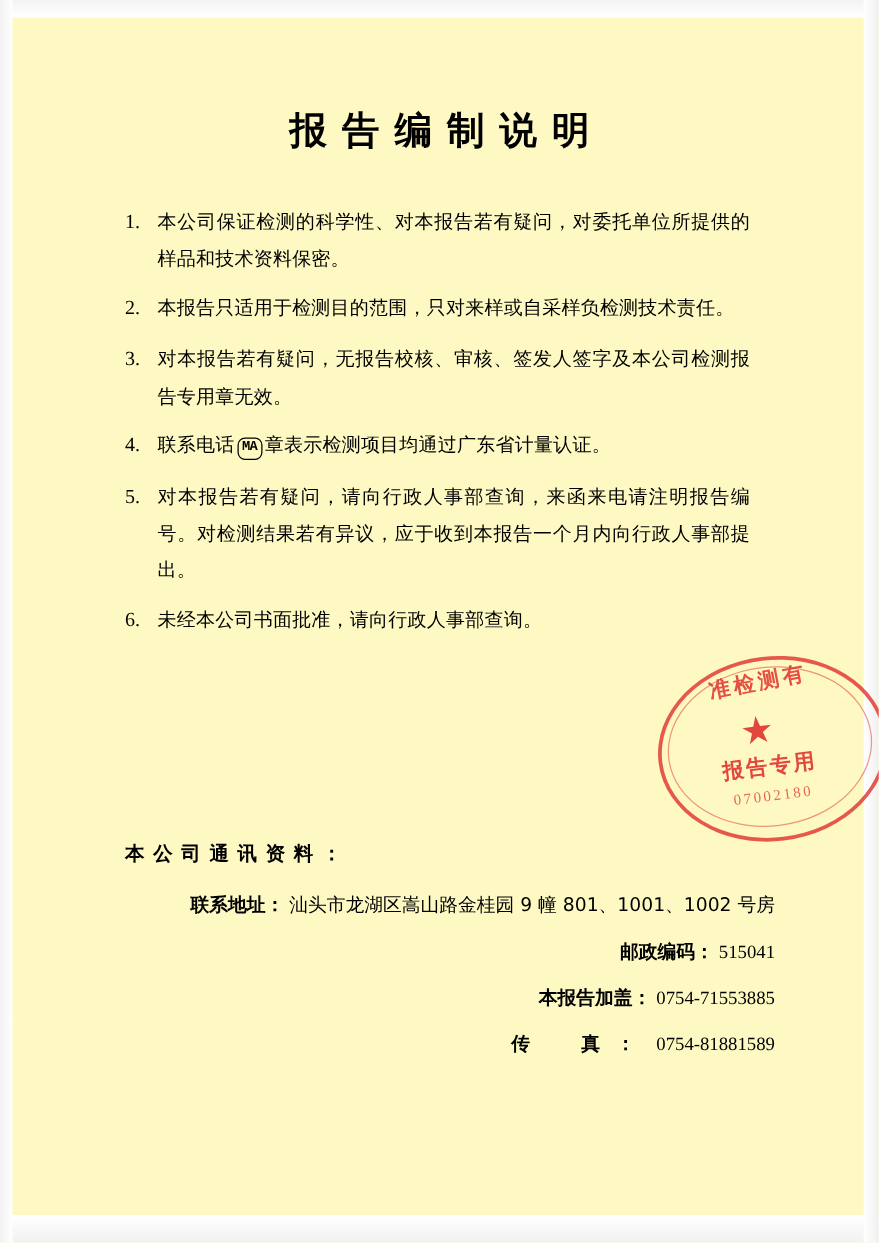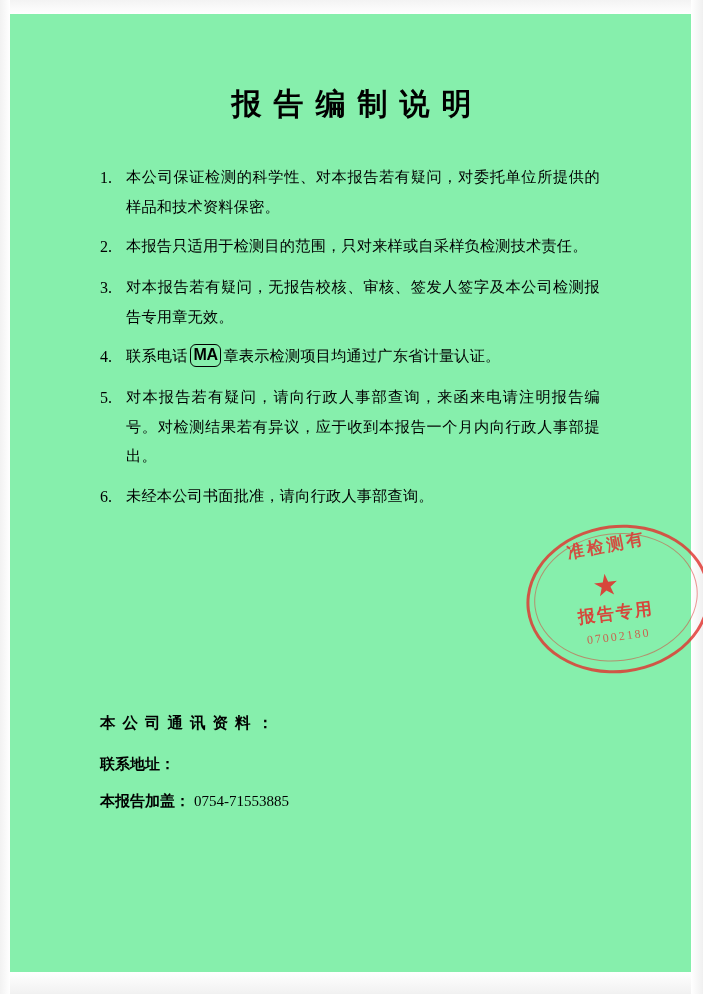--- a/index.html
+++ b/index.html
@@ -12,21 +12,21 @@
     height: 994px;
     position: relative;
     font-family: "Liberation Serif", serif;
     color: #111;
     overflow: hidden;
   }
 
   .page {
     position: absolute;
     inset: 0;
-    background: #86efac;
+    background: #fef9c3;
   }
 
   
   .scan-edge-top {
     position: absolute;
     top: 0; left: 0; right: 0;
     height: 14px;
     background: linear-gradient(180deg, #f3f3f3 0%, #ffffff 100%);
   }
   .scan-edge-bottom {
@@ -90,52 +90,53 @@
     line-height: 1.95;
     color: #000;
     text-align: justify;
     letter-spacing: 0.2px;
   }
 
   .ma-mark {
     display: inline-block;
     border: 1.6px solid #000;
     border-radius: 6px;
-    font-family: Liberation Sans, sans-serif;
-    font-weight: bold;
-    font-size: 16px;
+    font-family: Liberation Mono, monospace;
+    font-weight: bold;
+    font-size: 11px;
     line-height: 1;
     padding: 2px 3px 3px 3px;
     margin: 0 2px;
     position: relative;
     top: -1px;
     letter-spacing: -0.5px;
   }
 
   .contact-block {
     position: absolute;
-    top: 713px;
+    top: 673px;
     left: 100px;
     width: 520px;
   }
   .contact-heading {
     font-family: "DejaVu Sans", sans-serif;
     font-size: 15.5px;
     font-weight: bold;
     letter-spacing: 7px;
     margin-bottom: 21px;
     color: #000;
   }
   .contact-row {
     font-family: "DejaVu Sans", sans-serif;
     font-size: 15px;
     margin-bottom: 18px;
     color: #000;
     display: flex;
     align-items: baseline;
+    justify-content: flex-end;
   }
   .contact-label {
     font-weight: bold;
     white-space: nowrap;
   }
   .contact-label.spaced {
     letter-spacing: 13px;
   }
   .contact-value {
     font-weight: normal;
@@ -282,23 +283,32 @@
       <div class="seal-main-text">报告专用</div>
       <div class="seal-code">07002180</div>
     </div>
   </div>
 
   <div class="contact-block">
     <div class="contact-heading">本公司通讯资料：</div>
 
     <div class="contact-row">
       <span class="contact-label">联系地址：</span>
-    </div>
-
+      <span class="contact-value">汕头市龙湖区嵩山路金桂园 9 幢 801、1001、1002 号房</span>
+    </div>
+
+    <div class="contact-row">
+      <span class="contact-label">邮政编码：</span>
+      <span class="contact-value serif-num">515041</span>
+    </div>
 
     <div class="contact-row">
       <span class="contact-label">本报告加盖：</span>
       <span class="contact-value serif-num">0754-71553885</span>
     </div>
 
+    <div class="contact-row">
+      <span class="contact-label spaced">传　真：</span>
+      <span class="contact-value serif-num">0754-81881589</span>
+    </div>
   </div>
 
 </div>
 
 </body></html>

